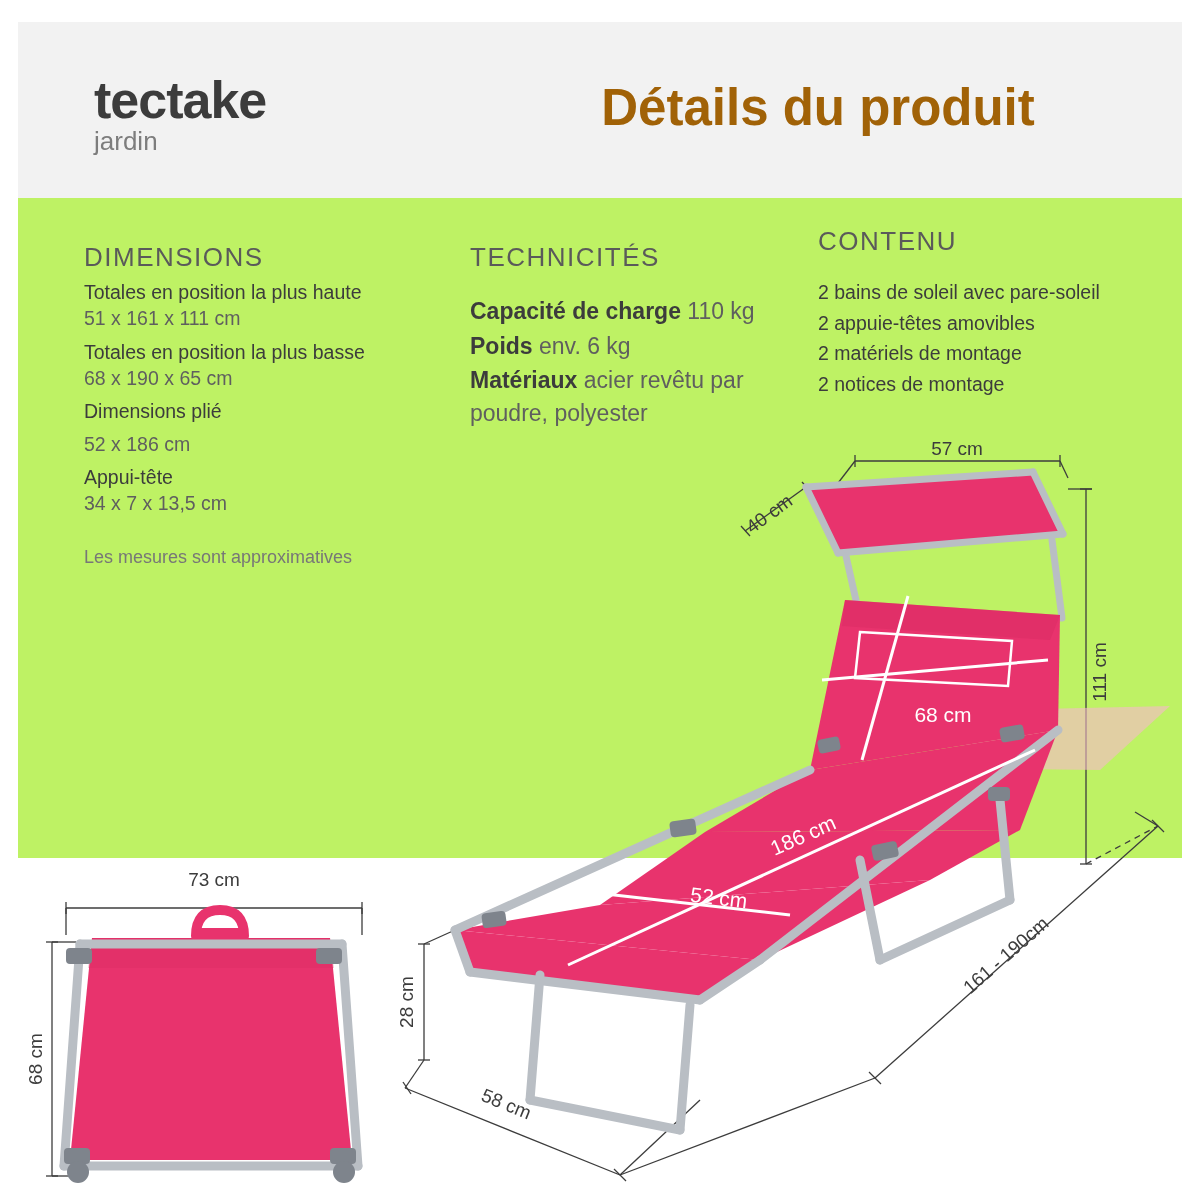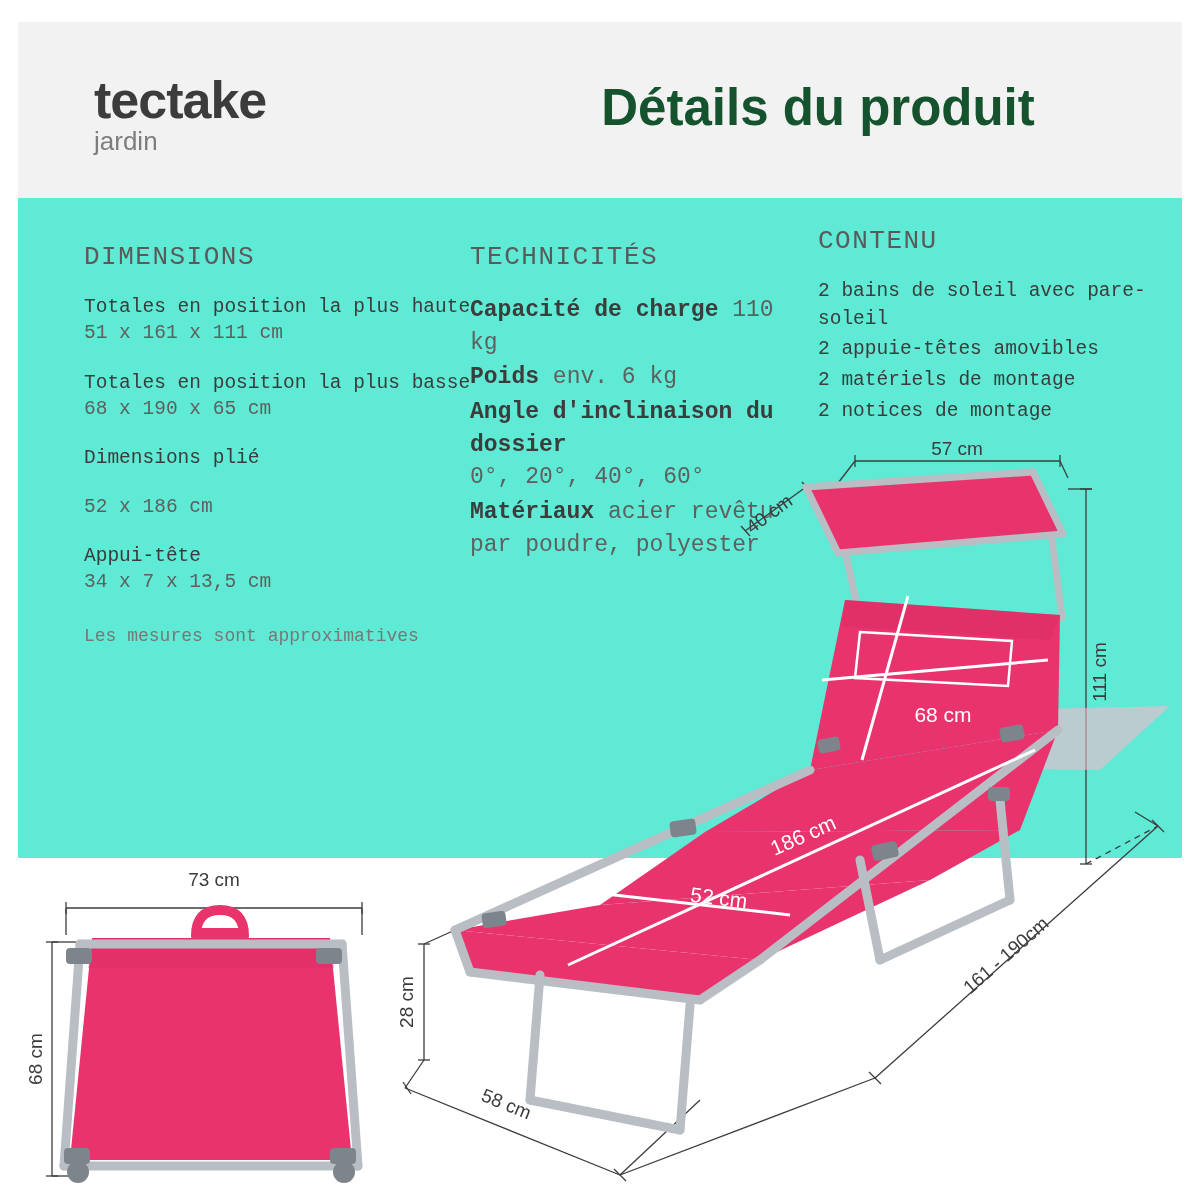--- a/index.html
+++ b/index.html
@@ -45,48 +45,47 @@
     margin-top: 2px;
     line-height: 1;
   }
   .header-title {
     position: absolute;
     left: 470px; top: 58px;
     width: 660px;
     text-align: center;
     font-size: 51px;
     font-weight: bold;
-    color: #14532d;
+    color: #a16207;
     line-height: 1.1;
   }
 
   
   .body-panel {
     position: absolute;
     left: 18px; top: 198px;
     width: 1164px; height: 660px;
-    background: #5eead4;
-    font-family: Liberation Mono, monospace;
+    background: #bef264;
   }
 
   .col-heading {
     font-size: 26px;
     letter-spacing: 1.5px;
     color: #5a5a5a;
     font-weight: normal;
   }
 
   .col {
     position: absolute;
   }
   .col-dimensions { left: 66px; top: 44px; width: 390px; }
   .col-technical  { left: 452px; top: 44px; width: 340px; }
   .col-contents   { left: 800px; top: 28px; width: 360px; }
 
-  .blk { margin-top: 22px; }
+  .blk { margin-top: 6px; }
   .blk-title {
     font-size: 19.5px;
     color: #3c3c3c;
     line-height: 1.35;
   }
   .blk-value {
     font-size: 19.5px;
     color: #5f5f5f;
     line-height: 1.4;
   }
@@ -157,24 +156,20 @@
     <div class="col col-technical">
       <div class="col-heading">TECHNICITÉS</div>
       <div style="height:22px"></div>
       <div class="tech-line">
         <b>Capacité de charge</b>
         <span>110 kg</span>
       </div>
       <div class="tech-line">
         <b>Poids</b>
         <span>env. 6 kg</span>
-      </div>
-      <div class="tech-line">
-        <b>Angle d'inclinaison du dossier</b><br>
-        <span>0°, 20°, 40°, 60°</span>
       </div>
       <div class="tech-line">
         <b>Matériaux</b>
         <span>acier revêtu par poudre, polyester</span>
       </div>
     </div>
 
     <div class="col col-contents">
       <div class="col-heading">CONTENU</div>
       <div style="height:22px"></div>

